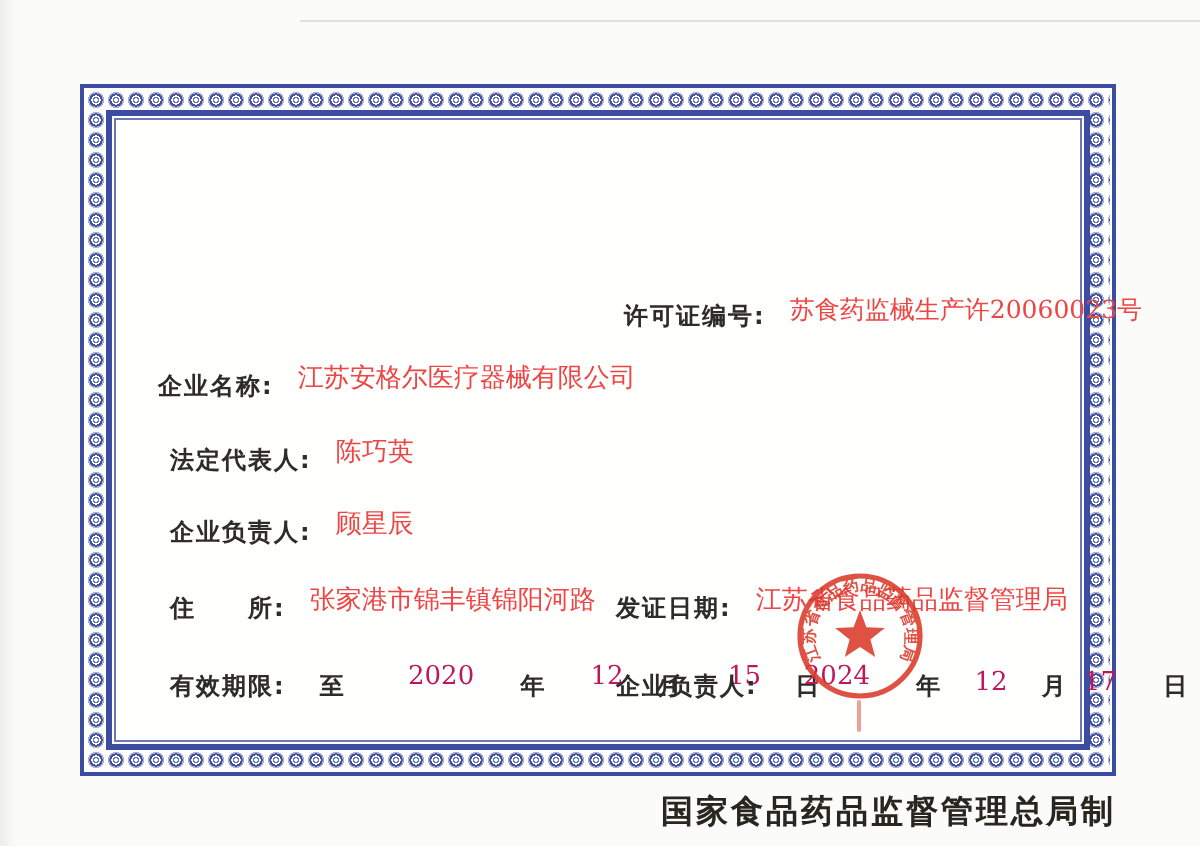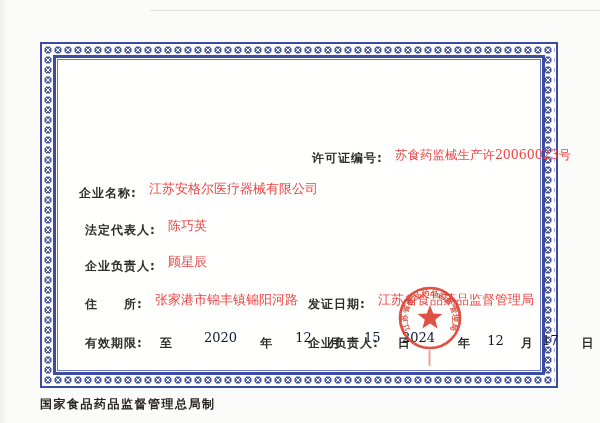--- a/index.html
+++ b/index.html
@@ -59,32 +59,32 @@
   }
   .field-value {
     font-family:"DejaVu Serif","Liberation Serif",serif;
     font-size:13px; color:#ef4444; margin-left:7px; white-space:nowrap;
     display:inline-block; transform:translateY(-4px);
   }
   .row { position:absolute; white-space:nowrap; }
 
   .num {
     font-family:"DejaVu Serif","Liberation Serif",serif;
-    font-size:13px; color:#0f172a; display:inline-block; transform:translateY(-5px);
+    font-size:13px; color:#be185d; display:inline-block; transform:translateY(-5px);
   }
   .unit { font-size:12px; font-weight:bold; color:#2e2c28; }
   .sp-s { margin-left:12px; } .sp-m { margin-left:18px; } .sp-l { margin-left:26px; }
 
   
   .seal { position:absolute; left:378px; top:268px; width:104px; height:112px; opacity:0.88; }
 
   
   .footer {
-    position:absolute; left:40px; top:396px; width:518px; text-align:left;
-    font-size:12px; font-weight:bold; letter-spacing:1.5px; color:#28261f;
+    position:absolute; left:40px; top:396px; width:518px; text-align:right;
+    font-size:16px; font-weight:bold; letter-spacing:1.5px; color:#28261f;
   }
 </style>
 </head>
 <body>
 
 <div class="scan-edge-top"></div>
 <div class="scan-shade-left"></div>
 
 <div class="frame">
   <div class="frame-pattern">

